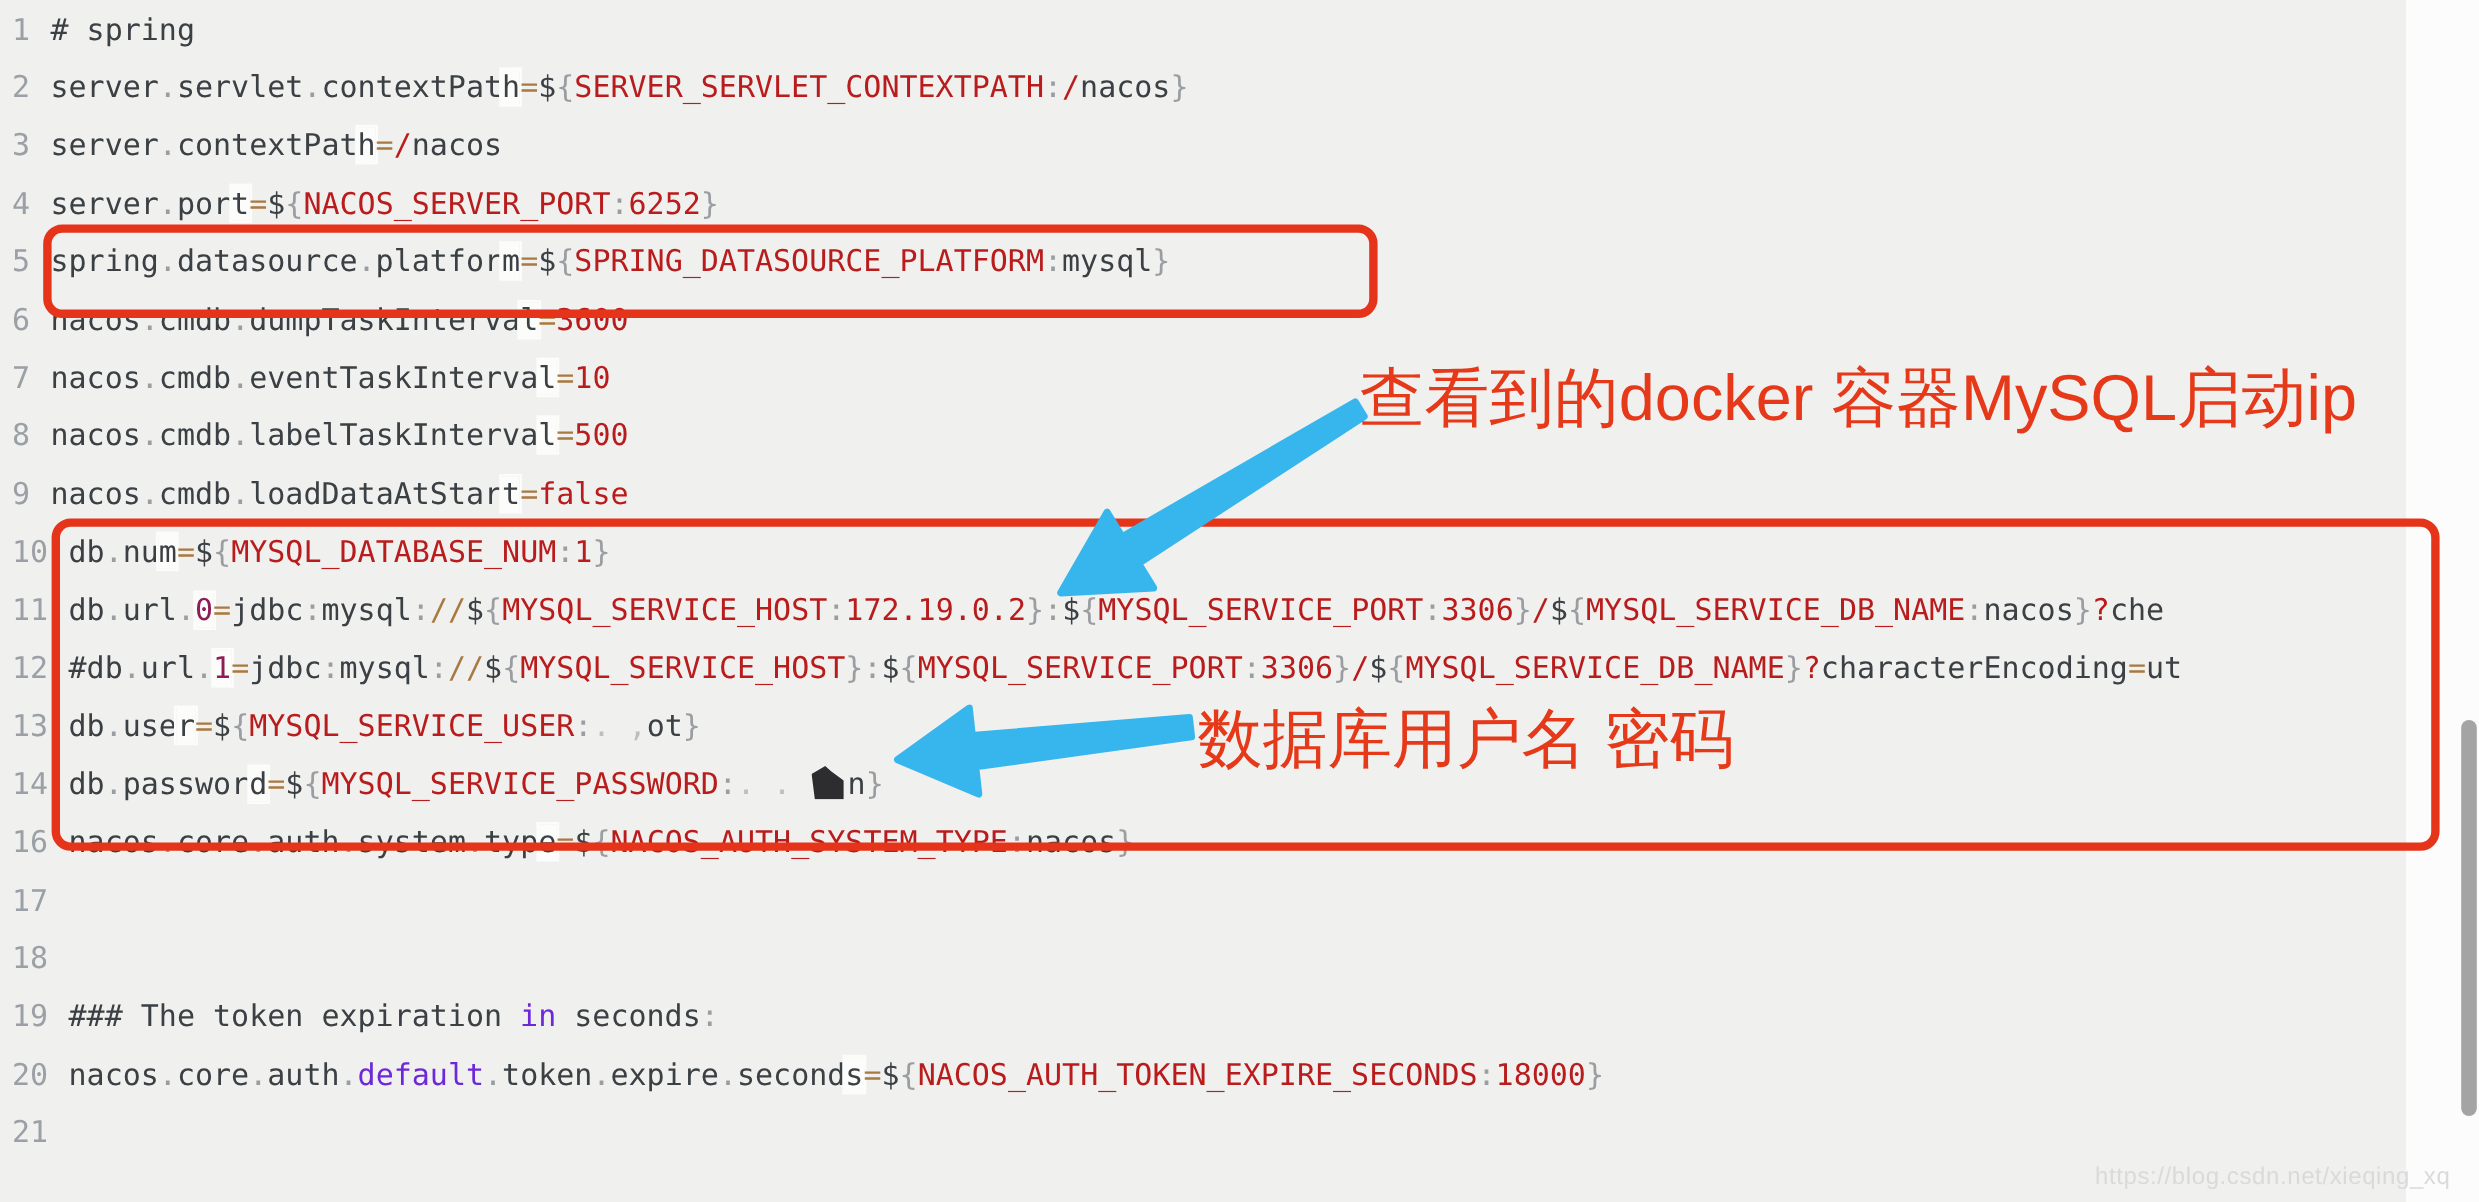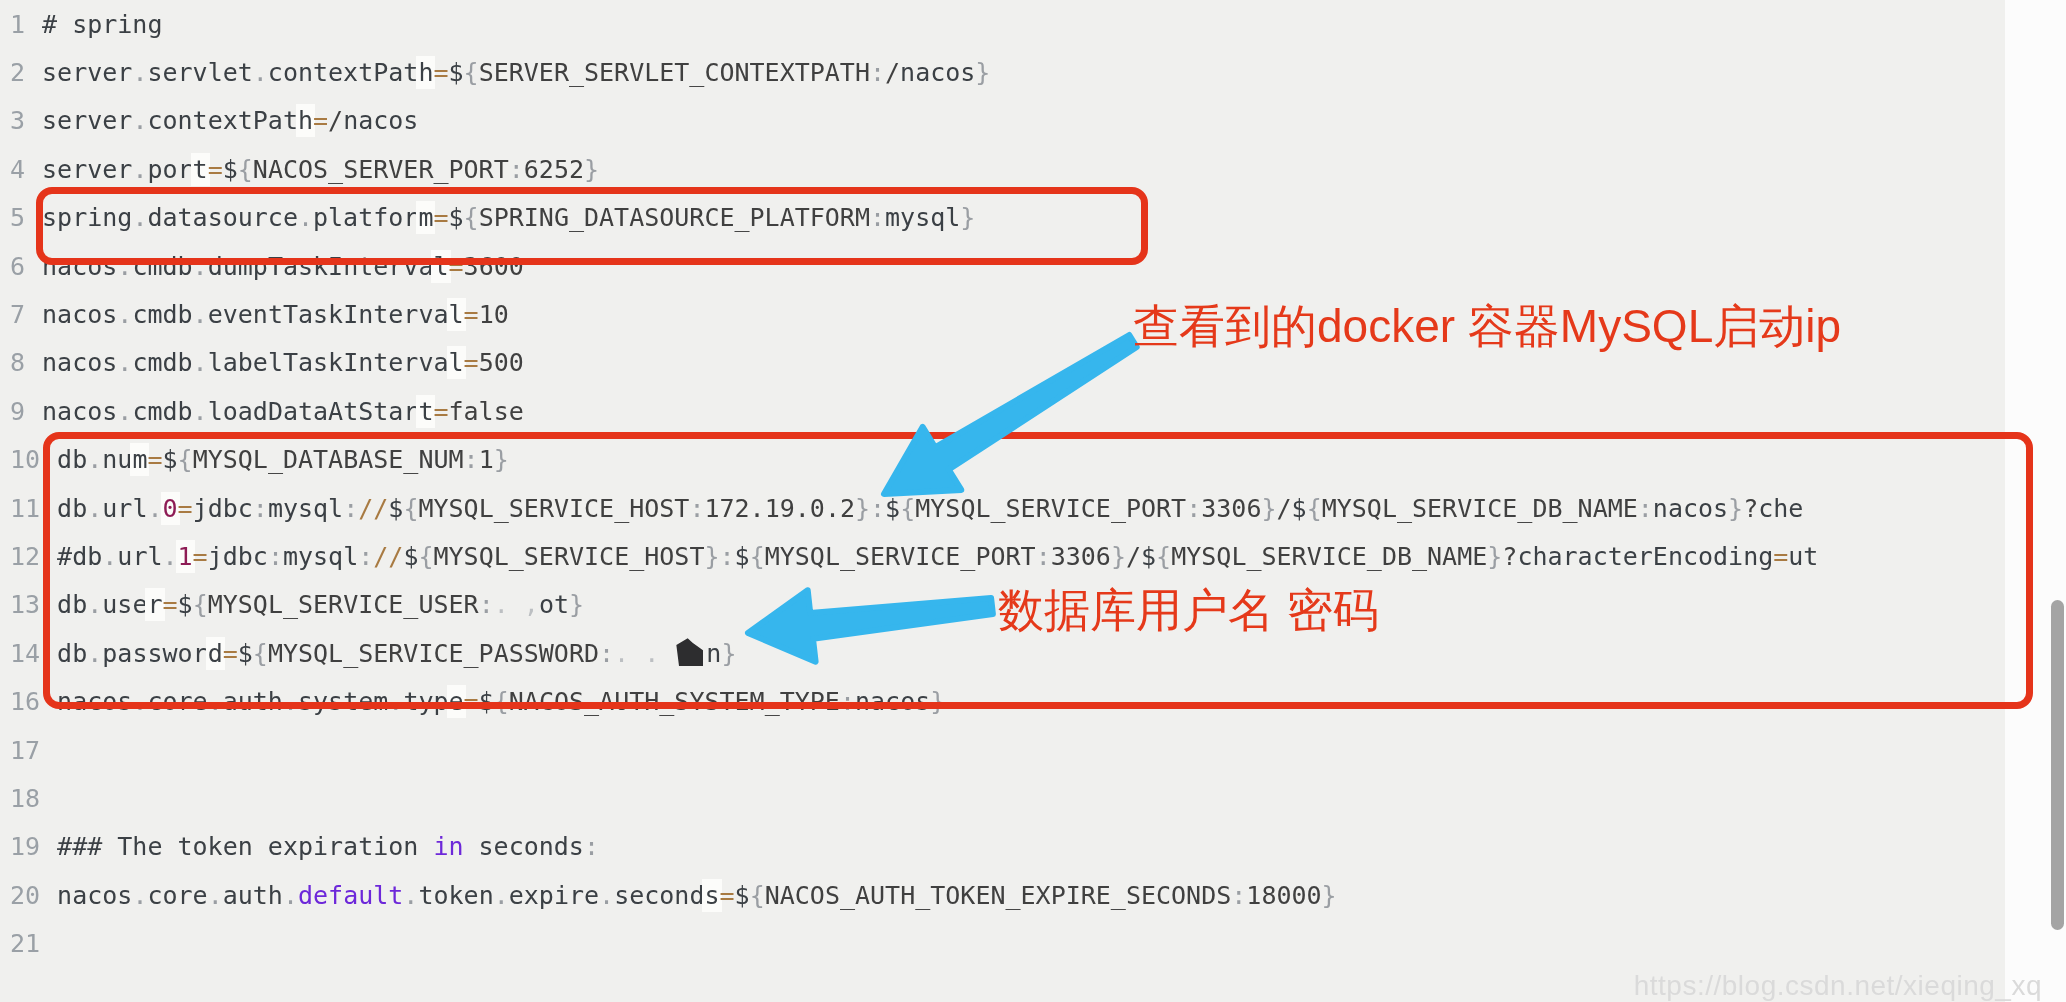--- a/index.html
+++ b/index.html
@@ -7,39 +7,39 @@
   #screen{position:relative;width:2066px;height:1002px;background:#ffffff;overflow:hidden;
           font-family:"DejaVu Sans Mono", monospace;}
   
   #code-area{position:absolute;left:0;top:0;width:2005px;height:1002px;background:#f0f0ee;overflow:hidden;}
   .line{height:48.4px;display:flex;align-items:center;white-space:pre;}
   .ln{color:#9aa0a6;font-size:25px;padding-left:10px;padding-right:17px;flex:none;}
   .code{font-size:25px;color:#3b4045;letter-spacing:0;}
   .t{color:#3b4045;}
   .p{color:#9a9ea3;}
   .o{color:#a87a42;}
-  .m{color:#404040;text-align:right;}
+  .m{color:#b91c1c;text-align:right;}
   .g{color:#7d9b13;}
   .b{color:#6d28d9;}
   .f{color:#bcbfc2;}
   .h{color:#3b4045;background:#fcfcfa;box-shadow:0 0 0 2px #fcfcfa;}
   .mh{color:#8e1c55;background:#fcfcfa;box-shadow:0 0 0 2px #fcfcfa;}
   .mark{display:inline-block;width:27px;height:28px;background:#2d2d2f;vertical-align:-4px;margin:0 3px 0 2px;
         clip-path:polygon(0 24%, 42% 0, 60% 16%, 100% 44%, 100% 100%, 10% 100%);}
   
   .ann-box{position:absolute;border:7px solid #e5341a;border-radius:16px;pointer-events:none;}
   .ann-note{position:absolute;color:#e5391a;font-family:"Liberation Sans", sans-serif;
-            font-size:46px;white-space:nowrap;}
+            font-size:54px;white-space:nowrap;}
   #arrow-layer{position:absolute;left:0;top:0;width:2066px;height:1002px;pointer-events:none;}
   
   #scroll-track{position:absolute;left:2005px;top:0;width:61px;height:1002px;background:#fcfcfc;}
   #scroll-thumb{position:absolute;left:2051px;top:600px;width:13px;height:330px;background:#a4a4a4;border-radius:7px;}
   
   #watermark{position:absolute;right:24px;top:970px;color:#dadada;font-family:"Liberation Sans", sans-serif;
-             font-size:28px;letter-spacing:0.5px;}
+             font-size:20px;letter-spacing:0.5px;}
 </style>
 </head>
 <body>
 
 <div id="screen">
   <div id="code-area">
     <div id="code-lines">
         <div class="line"><span class="ln">1</span><span class="code"><span class="t"># spring</span></span></div>
         <div class="line"><span class="ln">2</span><span class="code"><span class="t">server</span><span class="p">.</span><span class="t">servlet</span><span class="p">.</span><span class="t">contextPat</span><span class="h">h</span><span class="o">=</span><span class="t">$</span><span class="p">{</span><span class="m">SERVER_SERVLET_CONTEXTPATH</span><span class="p">:</span><span class="m">/</span><span class="t">nacos</span><span class="p">}</span></span></div>
         <div class="line"><span class="ln">3</span><span class="code"><span class="t">server</span><span class="p">.</span><span class="t">contextPat</span><span class="h">h</span><span class="o">=</span><span class="m">/</span><span class="t">nacos</span></span></div>

